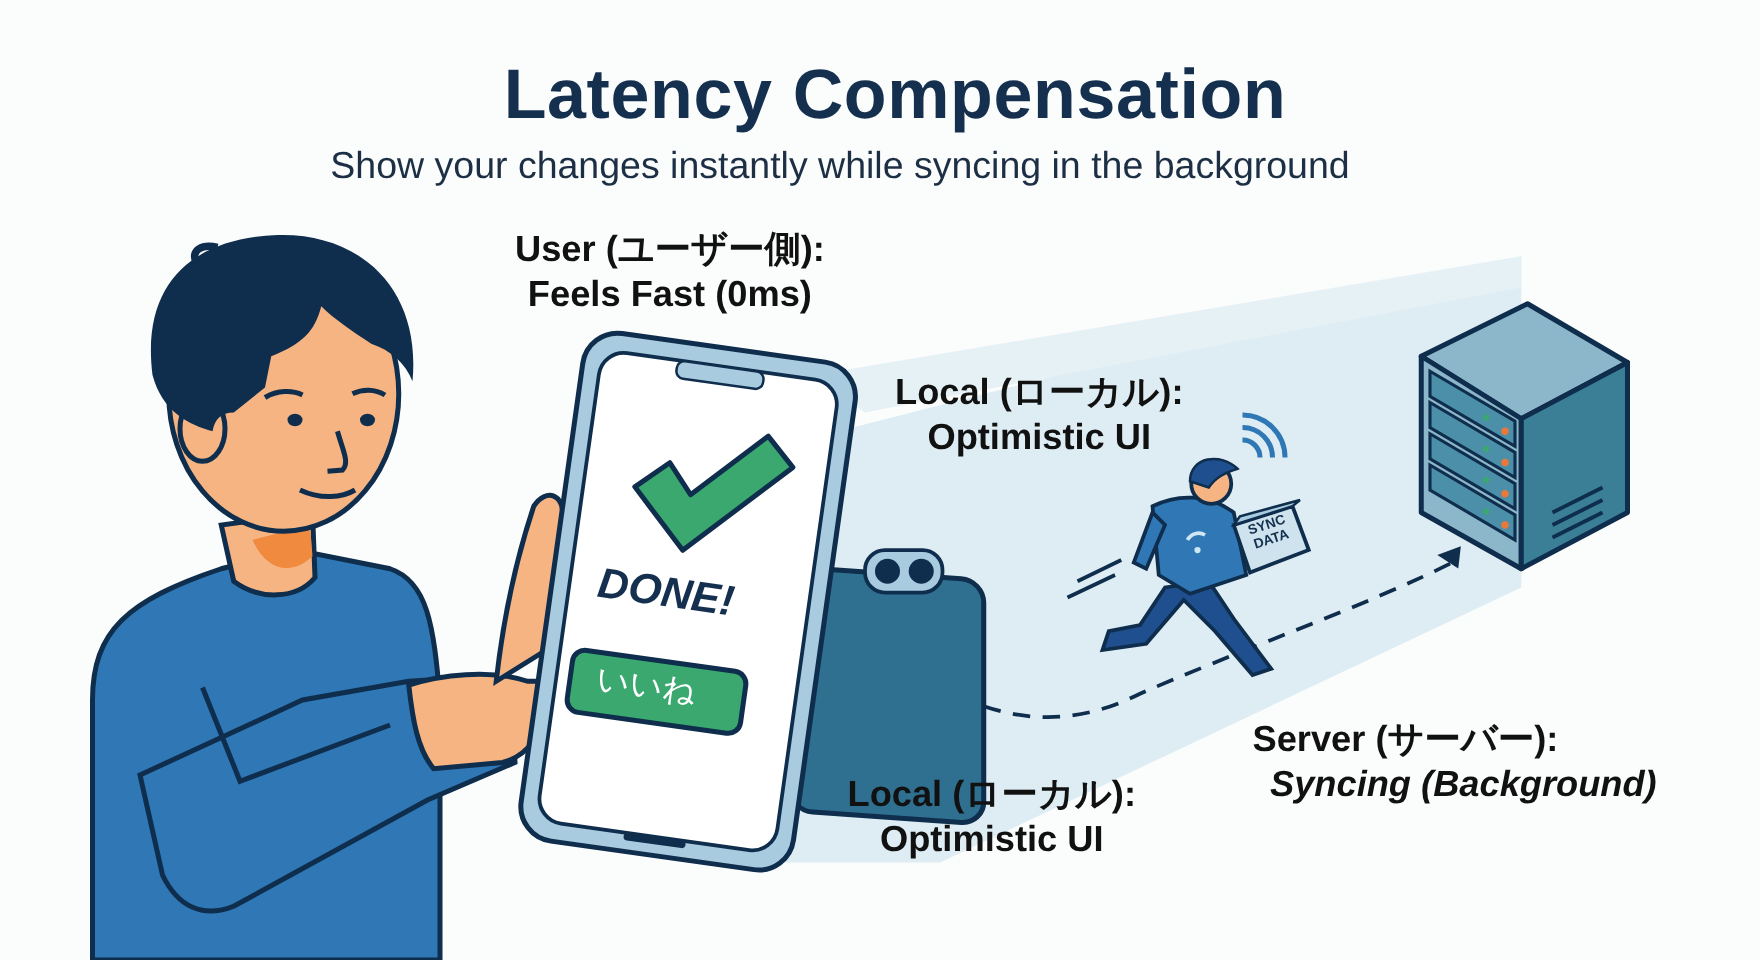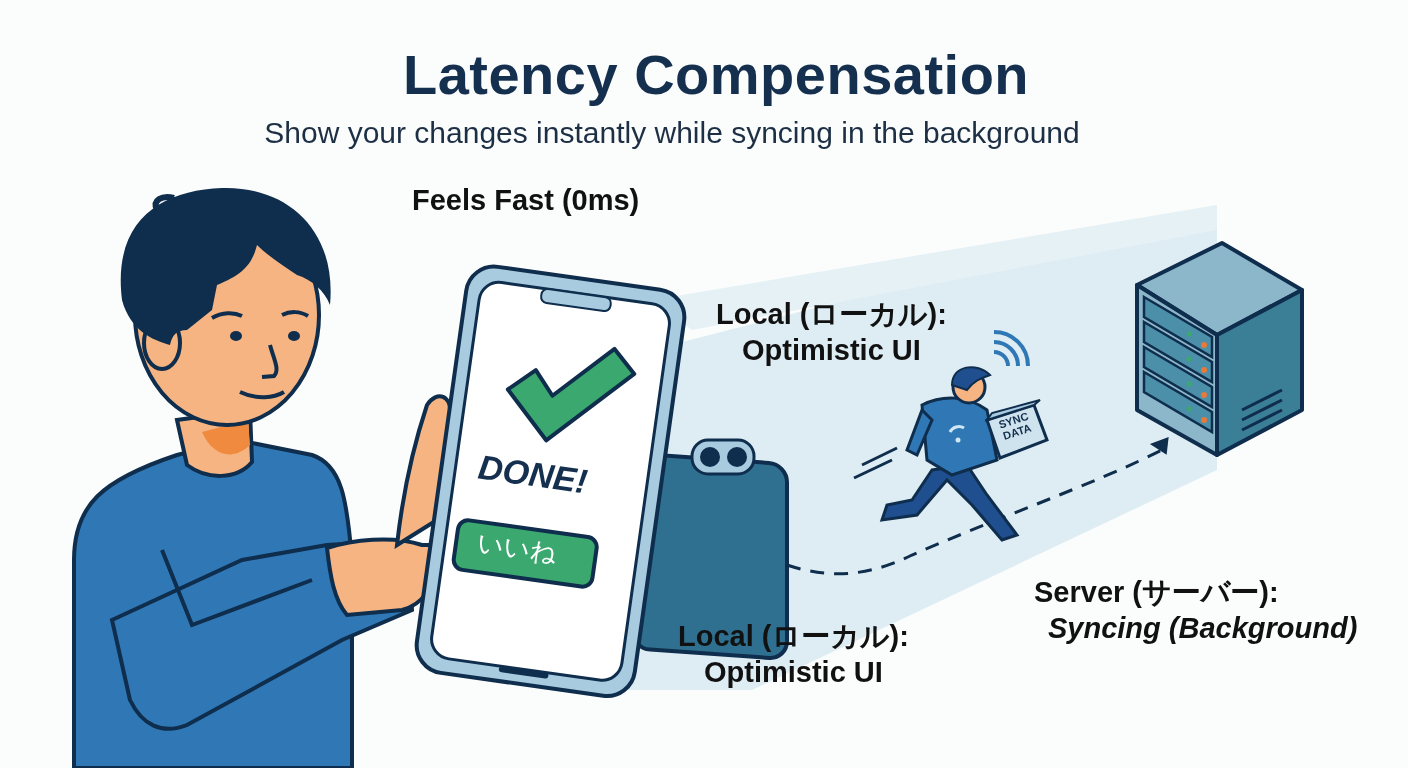--- a/index.html
+++ b/index.html
@@ -138,34 +138,35 @@
         <line x1="1230" y1="420" x2="1270" y2="400"></line>
         <line x1="1230" y1="430" x2="1270" y2="410"></line>
       </g>
     </g>
   </svg>
 
   <div class="title">Latency Compensation</div>
   <div class="subtitle">Show your changes instantly while syncing in the background</div>
 
   <div class="label" style="left:400px; top:182px;">
+    <span class="l1">User (ユーザー側):</span>
     <span class="l2">Feels Fast (0ms)</span>
   </div>
 
   <div class="label" style="left:704px; top:296px;">
     <span class="l1">Local (ローカル):</span>
     <span class="l2">Optimistic UI</span>
   </div>
 
   <div class="label" style="left:666px; top:618px;">
     <span class="l1">Local (ローカル):</span>
     <span class="l2">Optimistic UI</span>
   </div>
 
-  <div class="label" style="left:990px; top:574px;margin-left:32px;">
+  <div class="label" style="left:990px; top:574px;">
     <span class="l1">Server (サーバー):</span>
     <span class="l2" style="padding-left:14px;font-style:italic;">Syncing (Background)</span>
   </div>
 
   <div style="position:absolute; left:466px; top:455px; font-size:34px; font-weight:700; font-style:italic; color:#15304f; transform:rotate(8deg);">DONE!</div>
 
   <div style="position:absolute; left:440px; top:528px; width:130px; height:40px; transform:rotate(8deg); display:flex; align-items:center; justify-content:center;">
     <span style="color:#ffffff; font-size:26px; font-family:'DejaVu Sans', sans-serif;">いいね</span>
   </div>
 

